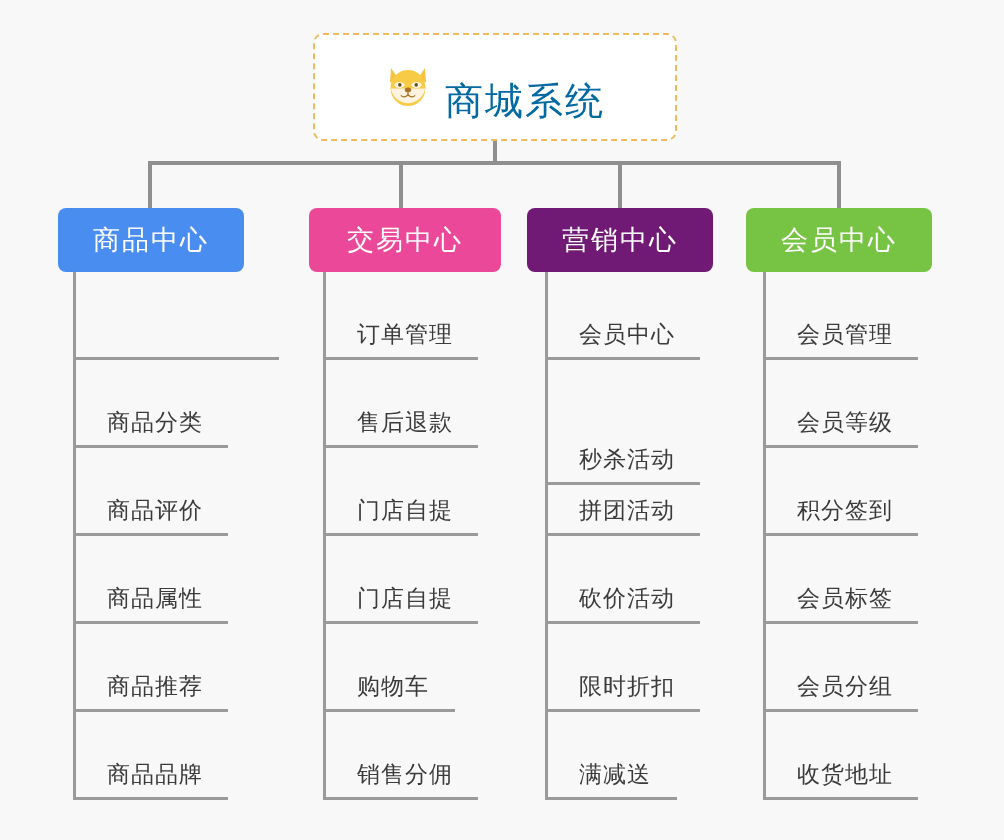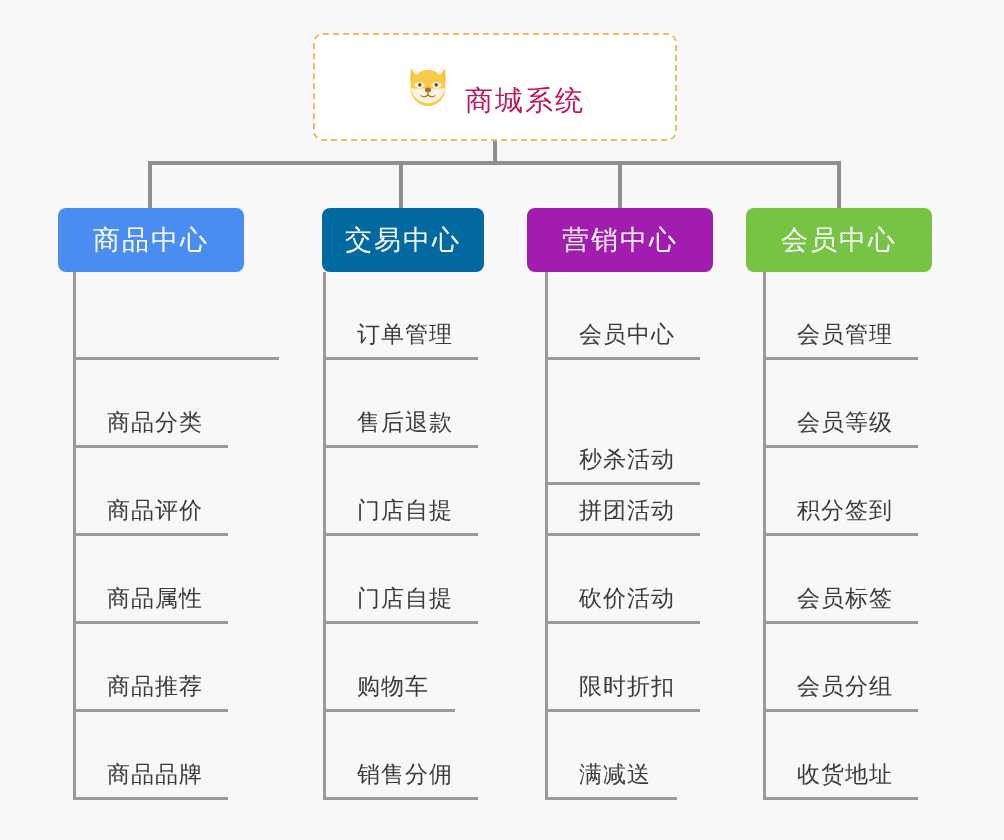--- a/index.html
+++ b/index.html
@@ -37,23 +37,23 @@
     gap: 14px;
   }
   .root-icon {
     width: 46px;
     height: 46px;
     position: relative;
     flex: 0 0 auto;
   }
   .root-icon svg { display: block; }
   .root-title {
-    font-size: 28px;
+    font-size: 38px;
     line-height: 1;
-    color: #be185d;
+    color: #0369a1;
     letter-spacing: 2px;
     white-space: nowrap;
     margin-top: 28px;
   }
 
   
   .line {
     position: absolute;
     background: #8f8f8f;
   }
@@ -158,21 +158,21 @@
         <span class="leaf-rule" style="width: 155px;"></span>
       </div>
       <div class="leaf" style="left: 73px; top: 624px; width: 155px; padding-left: 40px;">
         <span class="leaf-text">商品推荐</span>
         <span class="leaf-rule" style="width: 155px;"></span>
       </div>
       <div class="leaf" style="left: 73px; top: 712px; width: 155px;">
         <span class="leaf-text">商品品牌</span>
         <span class="leaf-rule" style="width: 155px;"></span>
       </div>
-      <div class="cat-box" style="left: 322px; top: 208px; width: 162px; background: #0369a1;">
+      <div class="cat-box" style="left: 309px; top: 208px; width: 192px; background: #ec4899;">
         <span>交易中心</span>
       </div>
       <div class="spine" style="left: 323px; top: 272px; height: 528px; background: rgb(154, 154, 154);"></div>
       <div class="leaf" style="left: 323px; top: 272px; width: 155px;">
         <span class="leaf-text">订单管理</span>
         <span class="leaf-rule" style="width: 155px;"></span>
       </div>
       <div class="leaf" style="left: 323px; top: 360px; width: 155px;">
         <span class="leaf-text">售后退款</span>
         <span class="leaf-rule" style="width: 155px;"></span>
@@ -186,21 +186,21 @@
         <span class="leaf-rule" style="width: 155px;"></span>
       </div>
       <div class="leaf" style="left: 323px; top: 624px; width: 132px; padding-left: 36px;">
         <span class="leaf-text">购物车</span>
         <span class="leaf-rule" style="width: 132px;"></span>
       </div>
       <div class="leaf" style="left: 323px; top: 712px; width: 155px;">
         <span class="leaf-text">销售分佣</span>
         <span class="leaf-rule" style="width: 155px;"></span>
       </div>
-      <div class="cat-box" style="left: 527px; top: 208px; width: 186px; background: #a21caf;">
+      <div class="cat-box" style="left: 527px; top: 208px; width: 186px; background: #701a75;">
         <span>营销中心</span>
       </div>
       <div class="spine" style="left: 545px; top: 272px; height: 528px; background: rgb(154, 154, 154);"></div>
       <div class="leaf" style="left: 545px; top: 272px; width: 155px;">
         <span class="leaf-text">会员中心</span>
         <span class="leaf-rule" style="width: 155px;"></span>
       </div>
       <div class="leaf" style="left: 545px; top: 360px; width: 155px; margin-top: 37px;">
         <span class="leaf-text">秒杀活动</span>
         <span class="leaf-rule" style="width: 155px;"></span>

